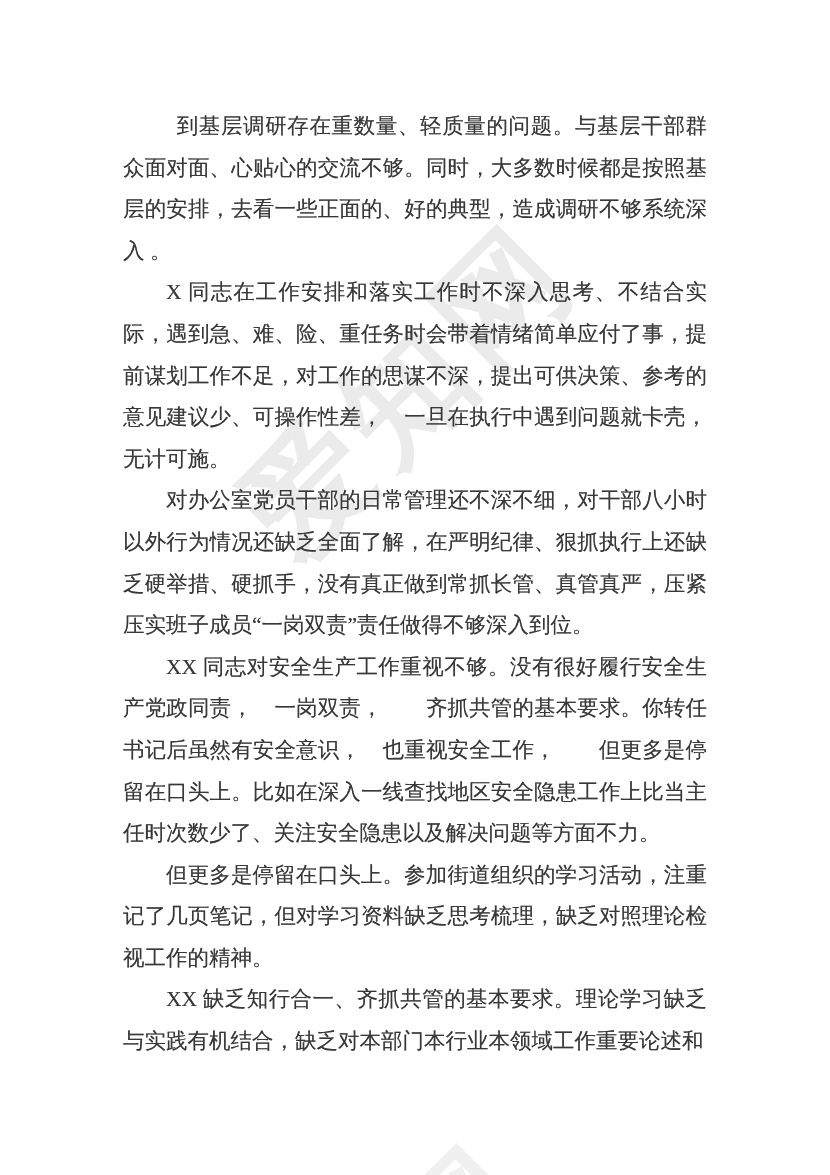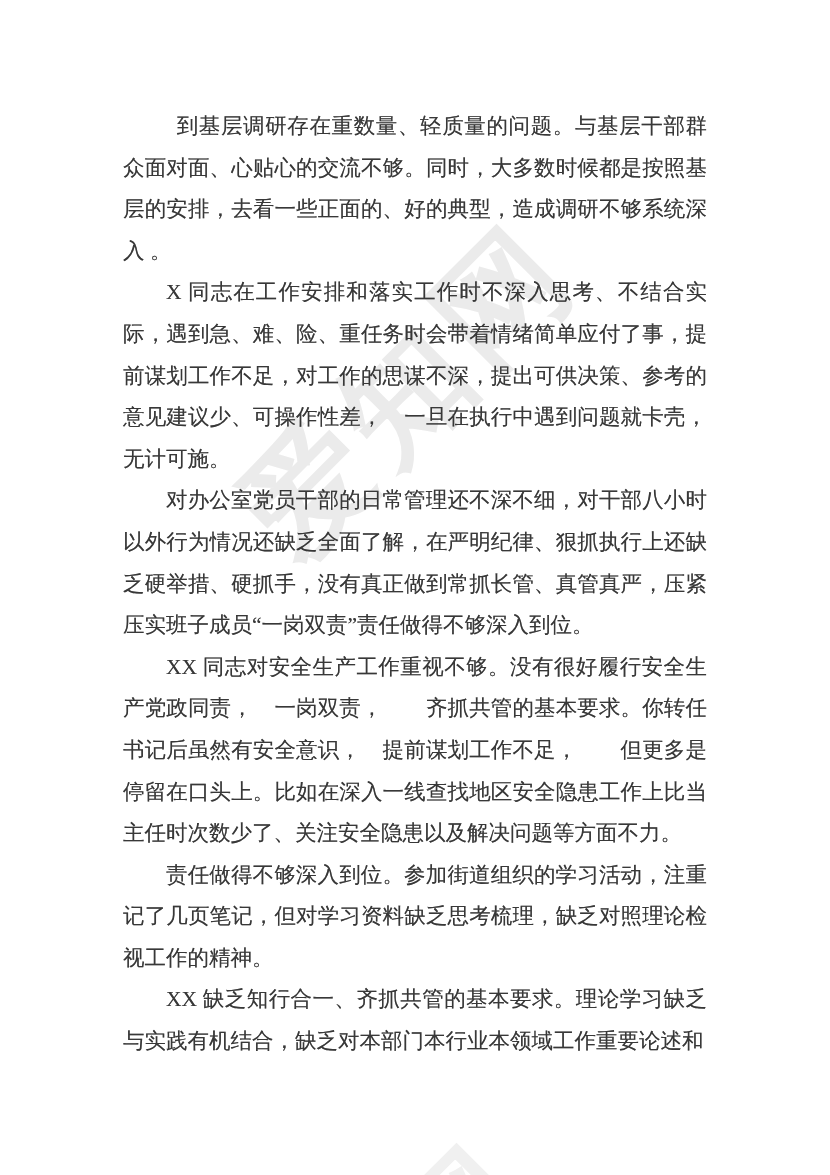--- a/index.html
+++ b/index.html
@@ -68,18 +68,18 @@
 <div class="page">
 
   <div class="watermark wm-center">爱知网</div>
 
   <div class="watermark wm-bottom">爱知网</div>
 
   <div class="content">
     <p class="para first">到基层调研存在重数量、轻质量的问题。与基层干部群众面对面、心贴心的交流不够。同时，大多数时候都是按照基层的安排，去看一些正面的、好的典型，造成调研不够系统深入 。</p>
     <p class="para">X 同志在工作安排和落实工作时不深入思考、不结合实际，遇到急、难、险、重任务时会带着情绪简单应付了事，提前谋划工作不足，对工作的思谋不深，提出可供决策、参考的意见建议少、可操作性差，　一旦在执行中遇到问题就卡壳，无计可施。</p>
     <p class="para">对办公室党员干部的日常管理还不深不细，对干部八小时以外行为情况还缺乏全面了解，在严明纪律、狠抓执行上还缺乏硬举措、硬抓手，没有真正做到常抓长管、真管真严，压紧压实班子成员“一岗双责”责任做得不够深入到位。</p>
-    <p class="para">XX 同志对安全生产工作重视不够。没有很好履行安全生产党政同责，　一岗双责，　　齐抓共管的基本要求。你转任书记后虽然有安全意识，　提前谋划工作不足，　　但更多是停留在口头上。比如在深入一线查找地区安全隐患工作上比当主任时次数少了、关注安全隐患以及解决问题等方面不力。</p>
-    <p class="para">责任做得不够深入到位。参加街道组织的学习活动，注重记了几页笔记，但对学习资料缺乏思考梳理，缺乏对照理论检视工作的精神。</p>
+    <p class="para">XX 同志对安全生产工作重视不够。没有很好履行安全生产党政同责，　一岗双责，　　齐抓共管的基本要求。你转任书记后虽然有安全意识，　也重视安全工作，　　但更多是停留在口头上。比如在深入一线查找地区安全隐患工作上比当主任时次数少了、关注安全隐患以及解决问题等方面不力。</p>
+    <p class="para">但更多是停留在口头上。参加街道组织的学习活动，注重记了几页笔记，但对学习资料缺乏思考梳理，缺乏对照理论检视工作的精神。</p>
     <p class="para">XX 缺乏知行合一、齐抓共管的基本要求。理论学习缺乏与实践有机结合，缺乏对本部门本行业本领域工作重要论述和</p>
   </div>
 
 </div>
 
 </body></html>

